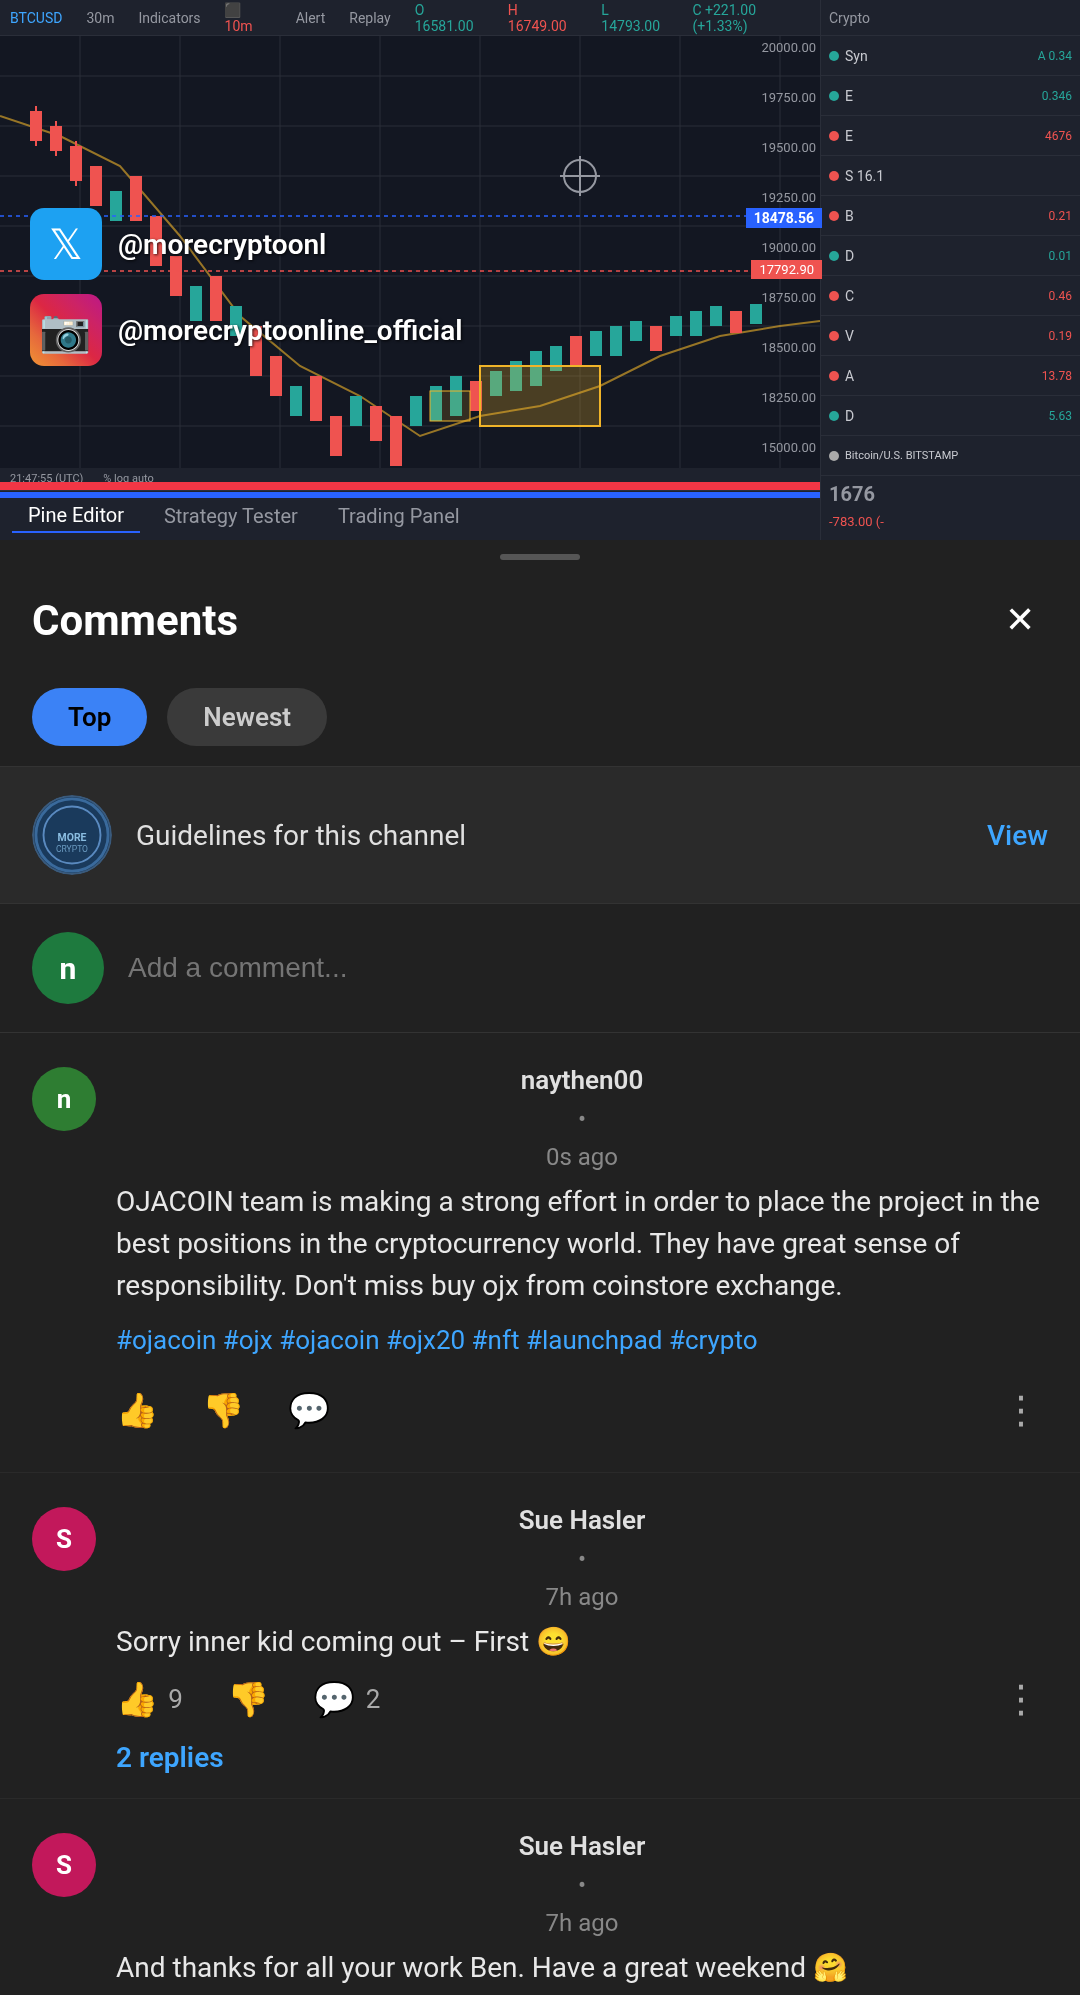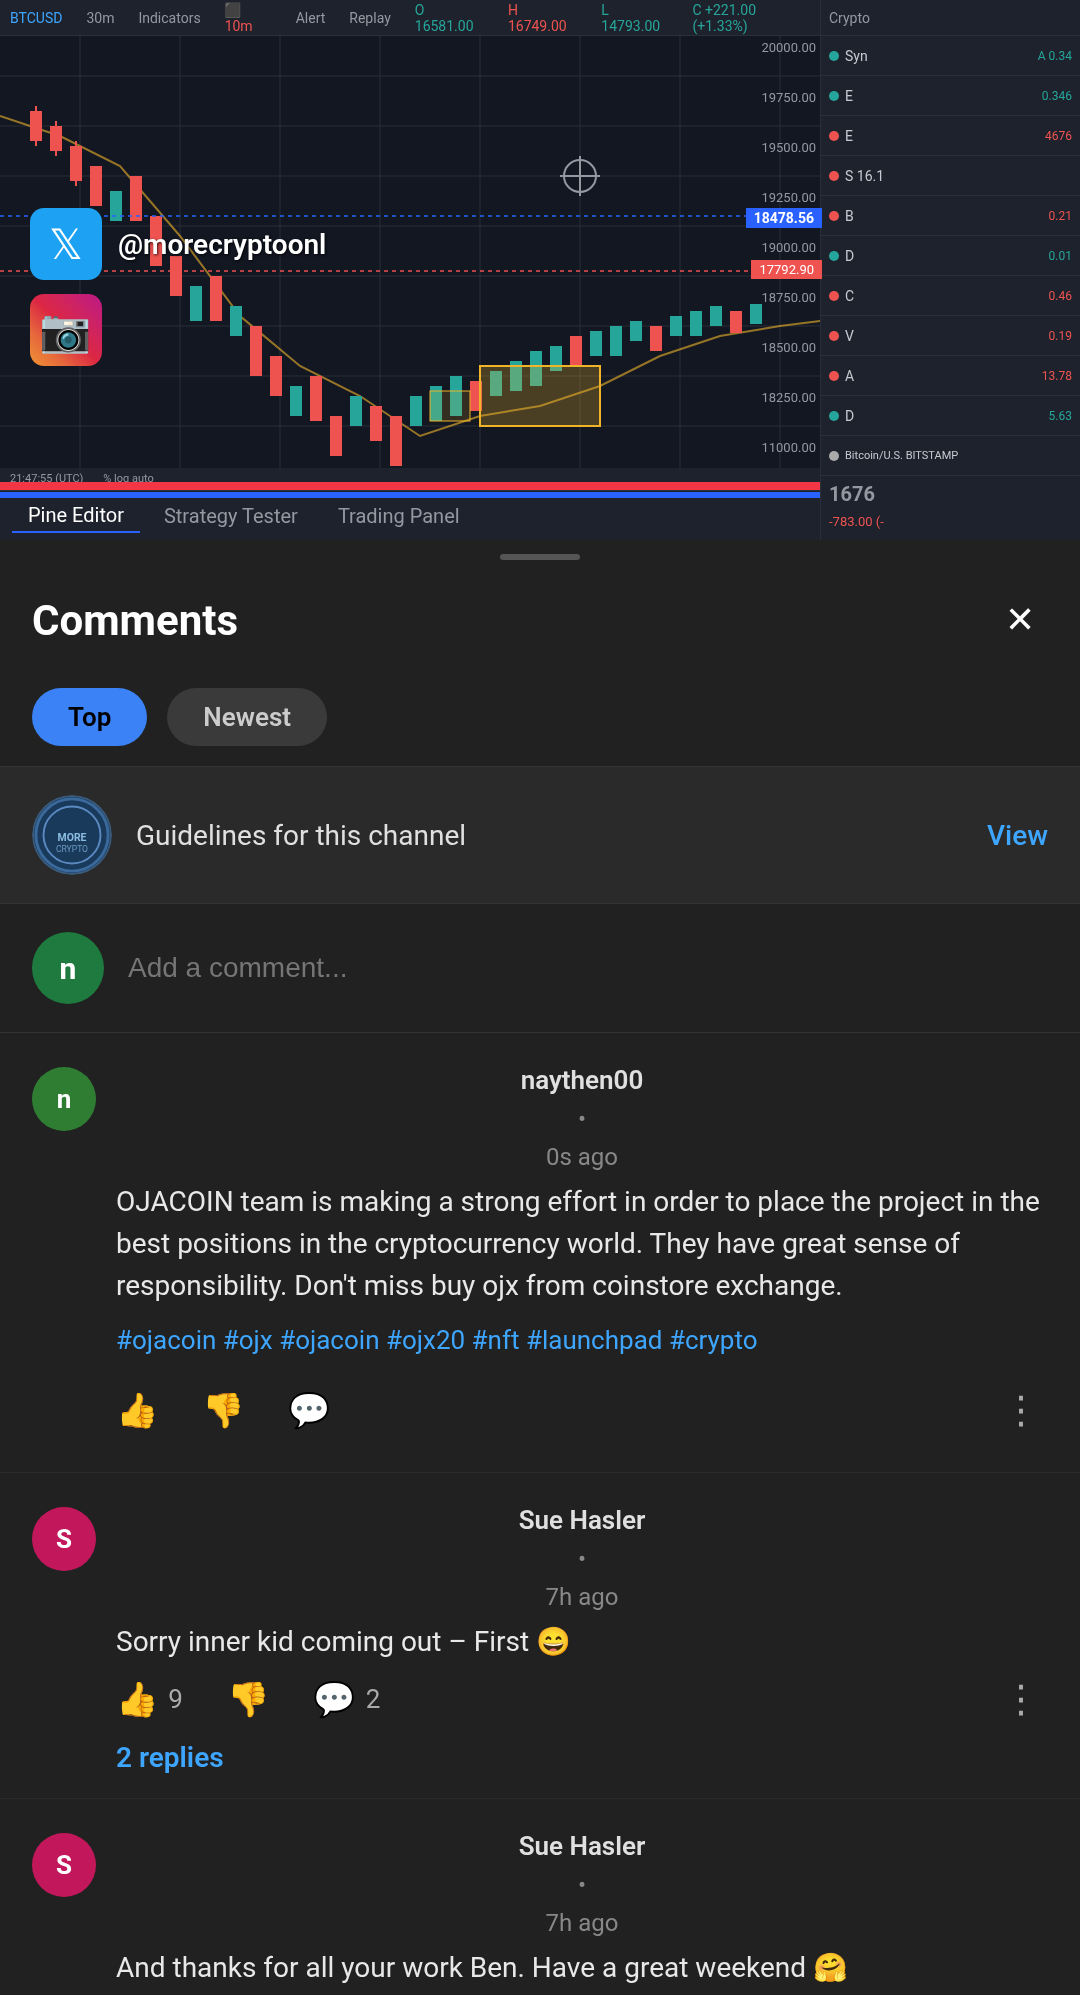--- a/index.html
+++ b/index.html
@@ -391,21 +391,20 @@
       top: 0;
       left: 0;
       width: 820px;
       height: 36px;
       background: #1e222d;
       border-bottom: 1px solid #2a2e39;
       display: flex;
       align-items: center;
       padding: 0 10px;
       gap: 24px;
-      justify-content: flex-end;
     }
 
     .chart-top-label {
       color: #9598a1;
       font-size: 14px;
     }
 
     .chart-top-label.accent { color: #3ea6ff; }
     .chart-top-label.green { color: #26a69a; }
     .chart-top-label.red { color: #ef5350; }
@@ -568,21 +567,21 @@
 
   <div style="position:absolute;top:40px;right:260px;color:#9598a1;font-size:13px;">
     <div style="position:absolute;top:0px;right:4px;">20000.00</div>
     <div style="position:absolute;top:50px;right:4px;">19750.00</div>
     <div style="position:absolute;top:100px;right:4px;">19500.00</div>
     <div style="position:absolute;top:150px;right:4px;">19250.00</div>
     <div style="position:absolute;top:200px;right:4px;">19000.00</div>
     <div style="position:absolute;top:250px;right:4px;">18750.00</div>
     <div style="position:absolute;top:300px;right:4px;">18500.00</div>
     <div style="position:absolute;top:350px;right:4px;">18250.00</div>
-    <div style="position:absolute;top:400px;right:4px;">11000.00</div>
+    <div style="position:absolute;top:400px;right:4px;">15000.00</div>
   </div>
 
   <div style="position:absolute;top:208px;right:258px;background:#2962ff;color:#fff;font-size:14px;padding:2px 8px;font-weight:700;z-index:5;">18478.56</div>
 
   <div style="position:absolute;top:260px;right:258px;background:#ef5350;color:#fff;font-size:13px;padding:2px 8px;z-index:5;">17792.90</div>
 
   <div class="chart-right-panel">
     <div class="right-panel-header">
       <span class="right-panel-label">Crypto</span>
     </div>
@@ -649,20 +648,21 @@
     <div class="social-item">
       <div class="social-icon-box twitter-box">
         <span style="color:#fff;font-size:42px;">𝕏</span>
       </div>
       <span class="social-handle">@morecryptoonl</span>
     </div>
     <div class="social-item">
       <div class="social-icon-box instagram-box">
         <span style="color:#fff;font-size:42px;">📷</span>
       </div>
+      <span class="social-handle">@morecryptoonline_official</span>
     </div>
   </div>
 
   <div class="bottom-status">
     <span class="status-text">21:47:55 (UTC)</span>
     <span class="status-text">% log auto</span>
   </div>
 
   <div class="chart-toolbar">
     <span class="toolbar-tab active">Pine Editor</span>

